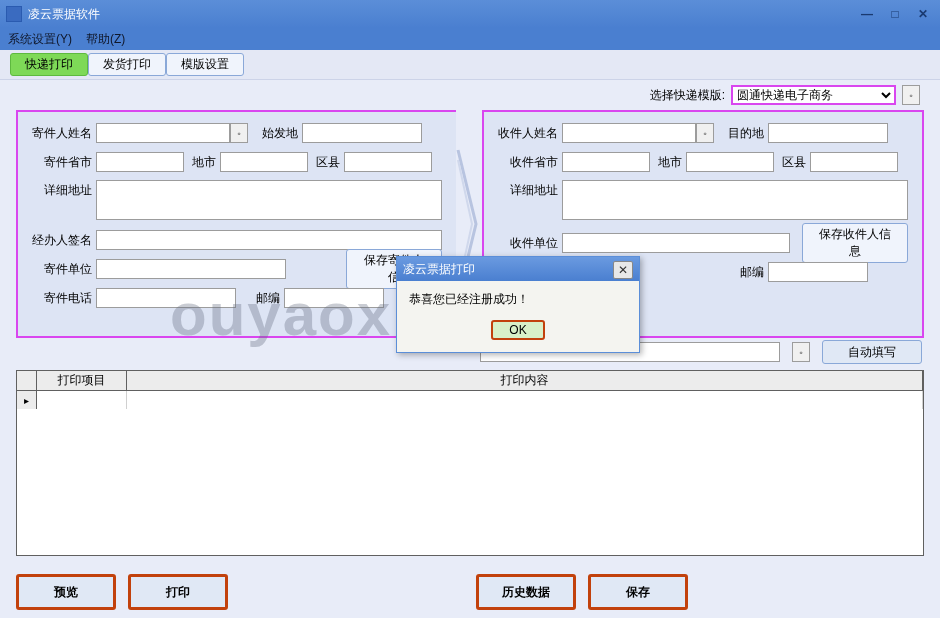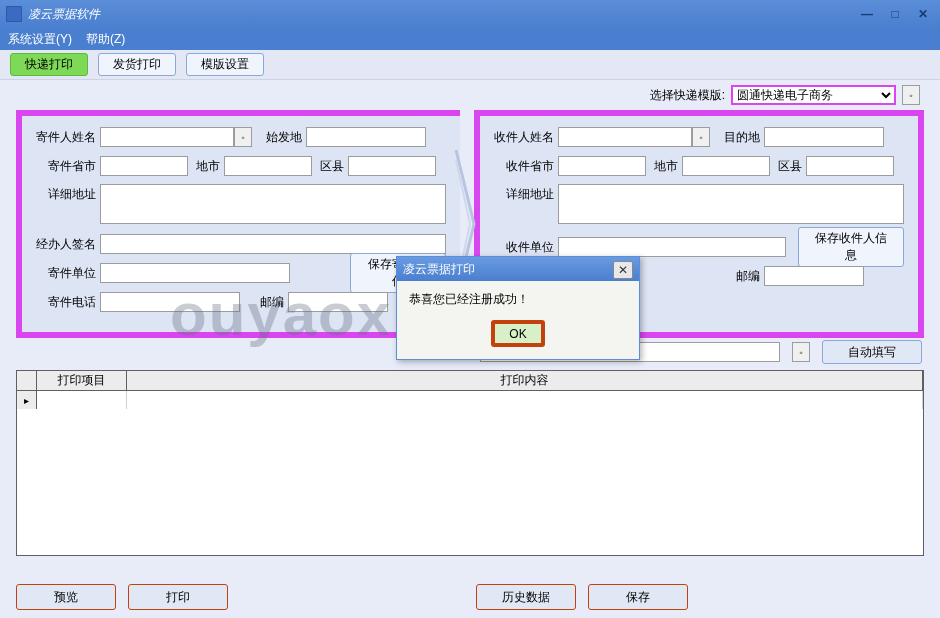--- a/index.html
+++ b/index.html
@@ -1,41 +1,41 @@
 <!DOCTYPE html>
 <html><head>
 <meta charset="utf-8">
 <style>
 * { box-sizing: border-box; margin: 0; padding: 0; font-family: "Microsoft YaHei", SimSun, Arial, sans-serif; font-size: 12px; }
 body { background: #e8ecf8; width: 940px; height: 618px; overflow: hidden; position: relative; }
 
 
 .titlebar { height: 28px; background: linear-gradient(#5b8ed8, #4a7fd0); display: flex; align-items: center; padding: 0 6px; color: #fff; }
 .titlebar .app-icon { width: 16px; height: 16px; background: #3a6bc0; border: 1px solid #2a5bb0; margin-right: 6px; }
-.titlebar .title { flex: 1; font-style: italic; }
+.titlebar .title { flex: 1; }
 .titlebar .win-btns { display: flex; gap: 6px; }
 .titlebar .win-btn { width: 22px; height: 16px; display: flex; align-items: center; justify-content: center; color: #1a3a70; font-weight: bold; cursor: pointer; }
 
 
-.menubar { height: 22px; background: #4a7fd0; display: flex; align-items: center; padding: 0 8px; color: #ffffff; gap: 14px; }
+.menubar { height: 22px; background: #4a7fd0; display: flex; align-items: center; padding: 0 8px; color: #0f172a; gap: 14px; }
 .menubar span { cursor: pointer; }
 
 
-.toolbar { height: 30px; background: #e4e8f5; display: flex; align-items: center; padding: 0 10px; gap: 10px; border-bottom: 1px solid #ccd3e8; }
+.toolbar { height: 30px; background: #e4e8f5; display: flex; align-items: center; padding: 0 10px; border-bottom: 1px solid #ccd3e8; }
 .tb-btn { padding: 2px 14px; border: 1px solid #8aa8d8; background: #f0f4fc; border-radius: 3px; cursor: pointer; }
 .tb-btn.active { background: #7ed957; border-color: #5eb93f; color: #000; }
 
 
 .template-row { height: 30px; display: flex; align-items: center; justify-content: flex-end; padding: 0 20px; gap: 6px; }
 .template-row select { width: 165px; height: 20px; border: 2px solid #d946ef; background: #fff; }
 .sel-btn { width: 18px; height: 20px; border: 1px solid #9c9c9c; background: #f0f0f0; cursor: pointer; font-size: 10px; }
 
 
 .panels { display: flex; padding: 0 16px; gap: 0; position: relative; }
-.panel { flex: 1; border: 6px solid #d946ef; background: #dde4f4; padding: 10px 14px; height: 228px; }
+.panel { flex: 1; border: 2px solid #d946ef; background: #dde4f4; padding: 10px 14px; height: 228px; }
 .panel-left { border-right: none; }
 .arrow-sep { width: 26px; display: flex; align-items: center; justify-content: center; position: relative; }
 .arrow-sep svg { position: absolute; }
 
 .frow { display: flex; align-items: center; margin-bottom: 7px; height: 22px; }
 .flabel { width: 60px; text-align: right; margin-right: 4px; }
 .flabel-sm { width: 32px; text-align: right; margin-right: 4px; }
 .finput { height: 20px; border: 1px solid #9c9c9c; background: #fff; padding: 0 3px; }
 .ftextarea { border: 1px solid #9c9c9c; background: #fff; resize: none; }
 
@@ -50,34 +50,34 @@
 .gh0 { width: 20px; }
 .gh1 { width: 90px; }
 .gh2 { flex: 1; }
 .grid-body { height: 164px; }
 .grid-row { display: flex; height: 18px; }
 .gb-cell { border-right: 1px solid #d0d0d0; }
 .row-marker { width: 20px; background: #ececec; border-right: 1px solid #606060; display: flex; align-items: center; justify-content: center; font-size: 10px; }
 
 
 .footer { position: absolute; bottom: 8px; left: 16px; right: 16px; display: flex; gap: 12px; }
-.footer .fbtn { width: 100px; height: 26px; border: 1px solid #c2410c; background: #e0e8f5; border-radius: 3px; cursor: pointer; }
+.footer .fbtn { width: 100px; height: 36px; border: 3px solid #c2410c; background: #e0e8f5; border-radius: 3px; cursor: pointer; font-weight: bold; }
 .footer .spacer { flex: 1; }
 
 
 .watermark { position: absolute; top: 280px; left: 170px; font-size: 60px; font-weight: bold; color: rgba(100,110,130,0.35); letter-spacing: 2px; pointer-events: none; font-family: Arial, sans-serif; }
 
 
 .dialog { position: absolute; top: 256px; left: 396px; width: 244px; background: #f4f4f0; border: 1px solid #5b8ed8; box-shadow: 2px 2px 6px rgba(0,0,0,0.3); }
 .dlg-title { height: 24px; background: linear-gradient(#6a9ae0, #4a7fd0); display: flex; padding: 4px 6px; color: #fff; }
 .dlg-title span { flex: 1; }
 .dlg-close { width: 20px; height: 18px; background: #e8e8e8; border: 1px solid #888; color: #333; display: flex; align-items: center; justify-content: center; cursor: pointer; border-radius: 2px; }
 .dlg-body { padding: 10px 12px 12px 12px; }
 .dlg-msg { margin-bottom: 12px; }
-.dlg-ok { display: block; margin: 0 auto; width: 54px; height: 27px; background: #d8f0c8; border: 4px solid #c2410c; border-radius: 3px; cursor: pointer; }
+.dlg-ok { display: block; margin: 0 auto; width: 54px; height: 20px; background: #d8f0c8; border: 2px solid #c2410c; border-radius: 3px; cursor: pointer; }
 </style>
 </head>
 <body>
 
 <div class="titlebar">
   <div class="app-icon"></div>
   <div class="title">凌云票据软件</div>
   <div class="win-btns">
     <div class="win-btn">—</div>
     <div class="win-btn">□</div>

